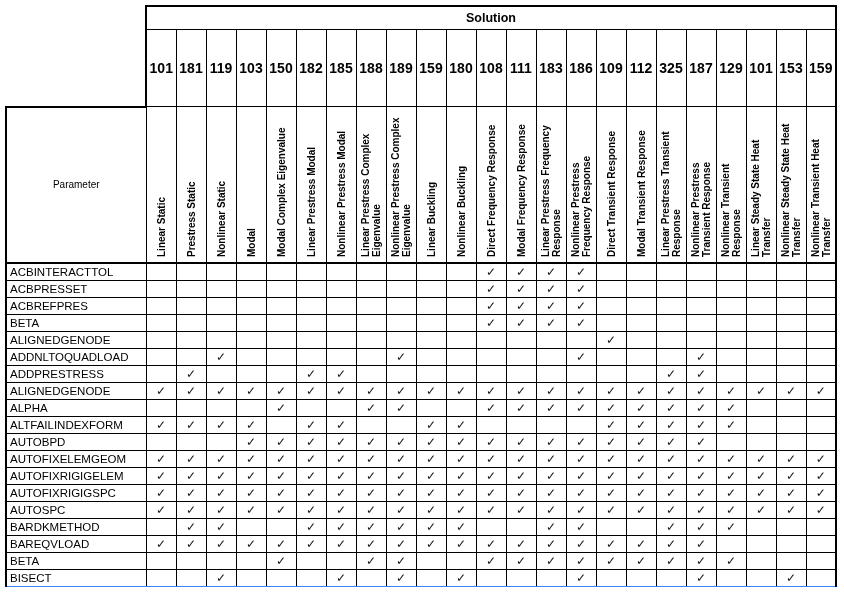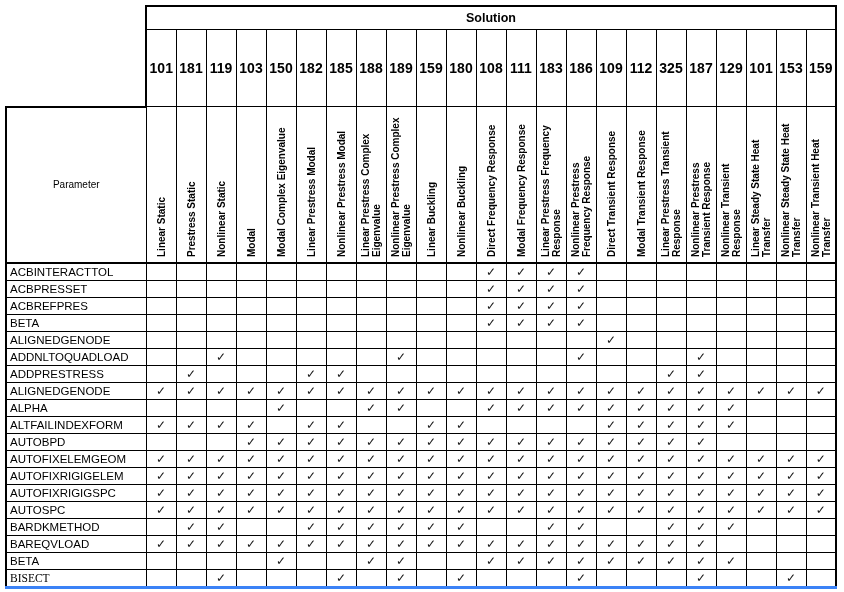--- a/index.html
+++ b/index.html
@@ -73,21 +73,21 @@
     vertical-align: middle;
     margin-left: 14px;
   }
   td.chk {
     text-align: center;
     vertical-align: middle;
     font-size: 12px;
     line-height: 13px;
     color: #1a1a1a;
   }
-  tr.bottomrow td { border-bottom: 3px solid #3b82f6; font-family: Liberation Serif, serif; }
+  tr.bottomrow td { border-bottom: 1px solid #3b82f6; }
 </style>
 </head>
 <body>
 
 <div class="wrap">
   <table class="matrix">
     <colgroup>
         <col style="width: 140px;">
         <col style="width: 30px;">
         <col style="width: 30px;">

